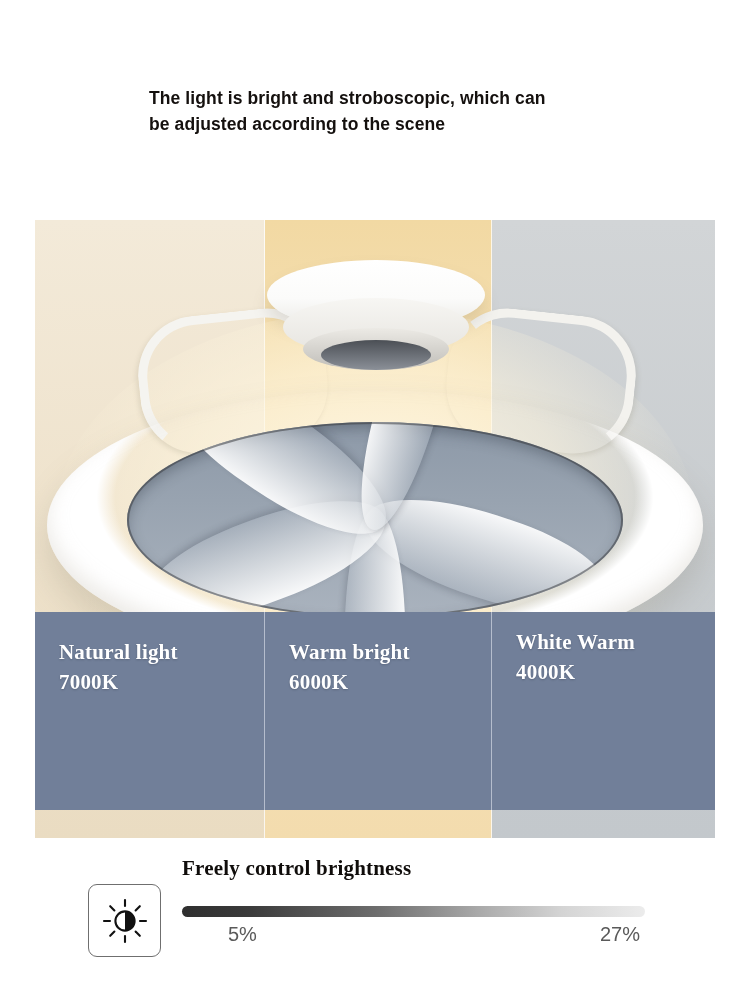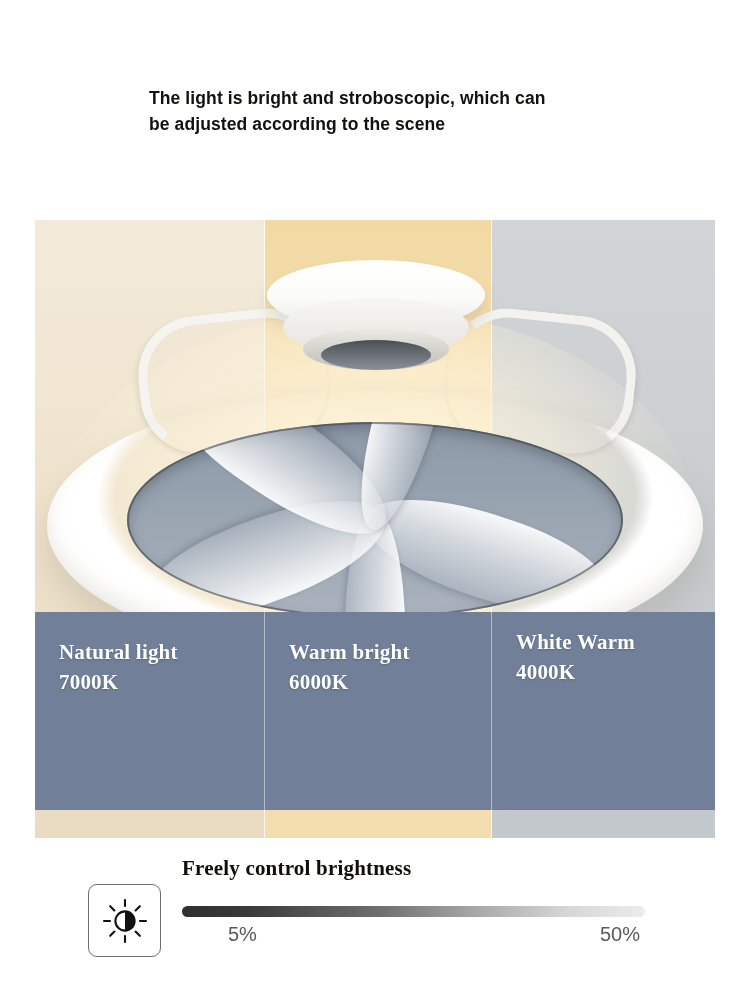--- a/index.html
+++ b/index.html
@@ -244,13 +244,13 @@
       <line x1="37.8" y1="8.2" x2="33.6" y2="12.4"></line>
       <line x1="12.4" y1="33.6" x2="8.2" y2="37.8"></line>
     </g>
     <circle cx="23" cy="23" r="9.6" fill="none" stroke="#111111" stroke-width="2.1"></circle>
     <path d="M23 13.4 A9.6 9.6 0 0 1 23 32.6 Z" fill="#111111"></path>
   </svg>
 </div>
 
 <div class="slider"></div>
 <div class="pct pct-left">5%</div>
-<div class="pct pct-right">50%</div>
+<div class="pct pct-right">27%</div>
 
 </body></html>

